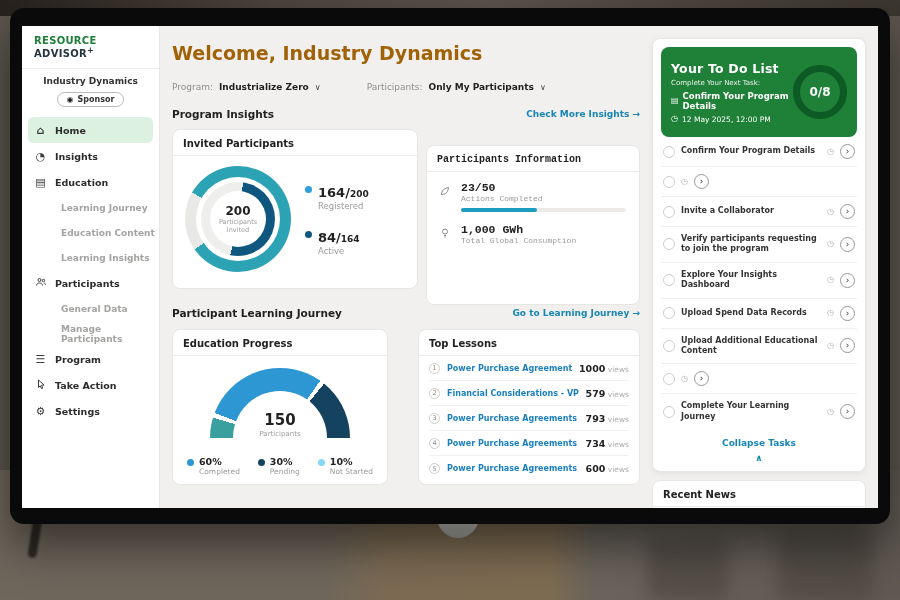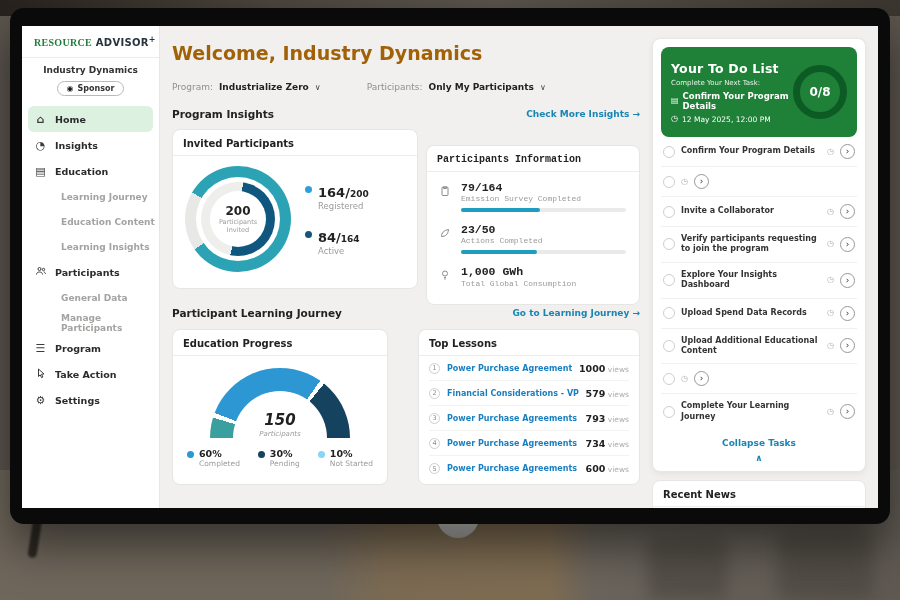--- a/index.html
+++ b/index.html
@@ -20,21 +20,21 @@
     border-radius:0 0 8px 8px;transform:rotate(9deg);filter:blur(1px);}
   .stand{position:absolute;left:437px;top:512px;width:42px;height:26px;
     background:linear-gradient(180deg,#e9e9e5,#9b9b97);border-radius:0 0 22px 22px;}
   
   .monitor{position:absolute;left:10px;top:8px;width:880px;height:516px;background:#0a0a0a;
     border-radius:14px;box-shadow:0 22px 45px rgba(0,0,0,.5);}
   .screen{position:absolute;left:12px;top:18px;width:856px;height:482px;background:#f1f0ee;overflow:hidden;}
   
   .sidebar{position:absolute;left:0;top:0;width:138px;height:100%;background:#fff;border-right:1px solid #e7e7e5;}
   .logo{padding:9px 0 7px 12px;font-size:10px;font-weight:bold;letter-spacing:.3px;}
-  .logo .lp{color:#1d7f3a;font-family:Liberation Serif, serif;} .logo .ls{color:#26343f;} .logo .plus{color:#26343f;font-size:8px;vertical-align:super;}
+  .logo .lp{color:#1d7f3a;} .logo .ls{color:#26343f;} .logo .plus{color:#26343f;font-size:8px;vertical-align:super;}
   .side-div{border-top:1px solid #ececea;margin:2px 0 7px;}
   .org{text-align:center;font-size:9px;font-weight:700;color:#333;}
   .badge{display:flex;align-items:center;gap:4px;width:fit-content;margin:6px auto 10px;
     border:1px solid #b9b9b7;border-radius:10px;padding:2px 9px;font-size:8px;font-weight:700;color:#333;background:#fff;}
   .badge .bicon{font-size:8px;color:#1c1c1c;line-height:1;}
   .nav-item{display:flex;align-items:center;gap:8px;height:26px;margin:0 6px;padding:0 6px;border-radius:6px;
     font-size:9.5px;font-weight:700;color:#2b2b2b;cursor:pointer;}
   .nav-item.active{background:#dcf1e0;}
   .nav-item .nicon{width:13px;text-align:center;font-size:11px;color:#3c3c3c;line-height:1;flex-shrink:0;}
   .nav-item .nicon svg{width:12px;height:12px;stroke:#3c3c3c;fill:none;stroke-width:2;}
@@ -75,21 +75,21 @@
   .info-body{padding:9px 12px;}
   .info-row{display:flex;gap:9px;margin-bottom:11px;}
   .info-row .iicon{width:13px;color:#8a8a88;flex-shrink:0;padding-top:3px;}
   .info-row .iicon svg{width:12px;height:12px;stroke:#8a8a88;fill:none;stroke-width:2;}
   .info-row .ival{font-size:11.5px;font-weight:700;color:#222;line-height:1.15;}
   .info-row .ilab{font-size:8px;color:#9b9b99;}
   .bar{margin-top:5px;width:165px;height:4px;border-radius:2px;background:#eceae8;}
   .bar .fill{height:4px;border-radius:2px;background:#1d9ec0;}
   
   .card.edu{left:150px;top:303px;width:216px;height:156px;}
-  .gauge{position:relative;width:140px;height:70px;margin:12px auto 2px;font-style:italic;}
+  .gauge{position:relative;width:140px;height:70px;margin:12px auto 10px;}
   .gauge .arc{width:140px;height:70px;border-radius:140px 140px 0 0;
     background:conic-gradient(from 270deg at 50% 100%,
       #3a9f9f 0 17deg,#fff 17deg 21deg,
       #2d97d4 21deg 125deg,#fff 125deg 129deg,
       #14425f 129deg 180deg,transparent 180deg);}
   .gauge .hole{position:absolute;left:23px;top:23px;width:94px;height:47px;border-radius:94px 94px 0 0;background:#fff;
     display:flex;flex-direction:column;align-items:center;justify-content:flex-end;}
   .gauge .gv{font-size:15px;font-weight:700;color:#222;line-height:1;}
   .gauge .gl{font-size:7px;color:#9b9b99;margin-top:2px;}
   .edu-leg{display:flex;justify-content:space-between;padding:8px 14px 0;}
@@ -249,35 +249,20 @@
         </div>
       </div>
     </div>
 
     <div class="card info">
       <div class="card-h">Participants Information</div>
       <div class="info-body">
         <div class="info-row">
           <span class="iicon">
             <svg viewBox="0 0 24 24">
-                <rect x="6" y="4" width="12" height="17" rx="2"></rect>
-                <path d="M9 4h6v3H9z"></path>
-              </svg>
-          </span>
-          <span>
-            <div class="ival">79/164</div>
-            <div class="ilab">Emission Survey Completed</div>
-            <div class="bar">
-                <div class="fill" style="width: 48%;"></div>
-              </div>
-          </span>
-        </div>
-        <div class="info-row">
-          <span class="iicon">
-            <svg viewBox="0 0 24 24">
                 <path d="M5 19c0-7 4-12 14-14-1 10-6 14-14 14z"></path>
               </svg>
           </span>
           <span>
             <div class="ival">23/50</div>
             <div class="ilab">Actions Completed</div>
             <div class="bar">
                 <div class="fill" style="width: 46%;"></div>
               </div>
           </span>

